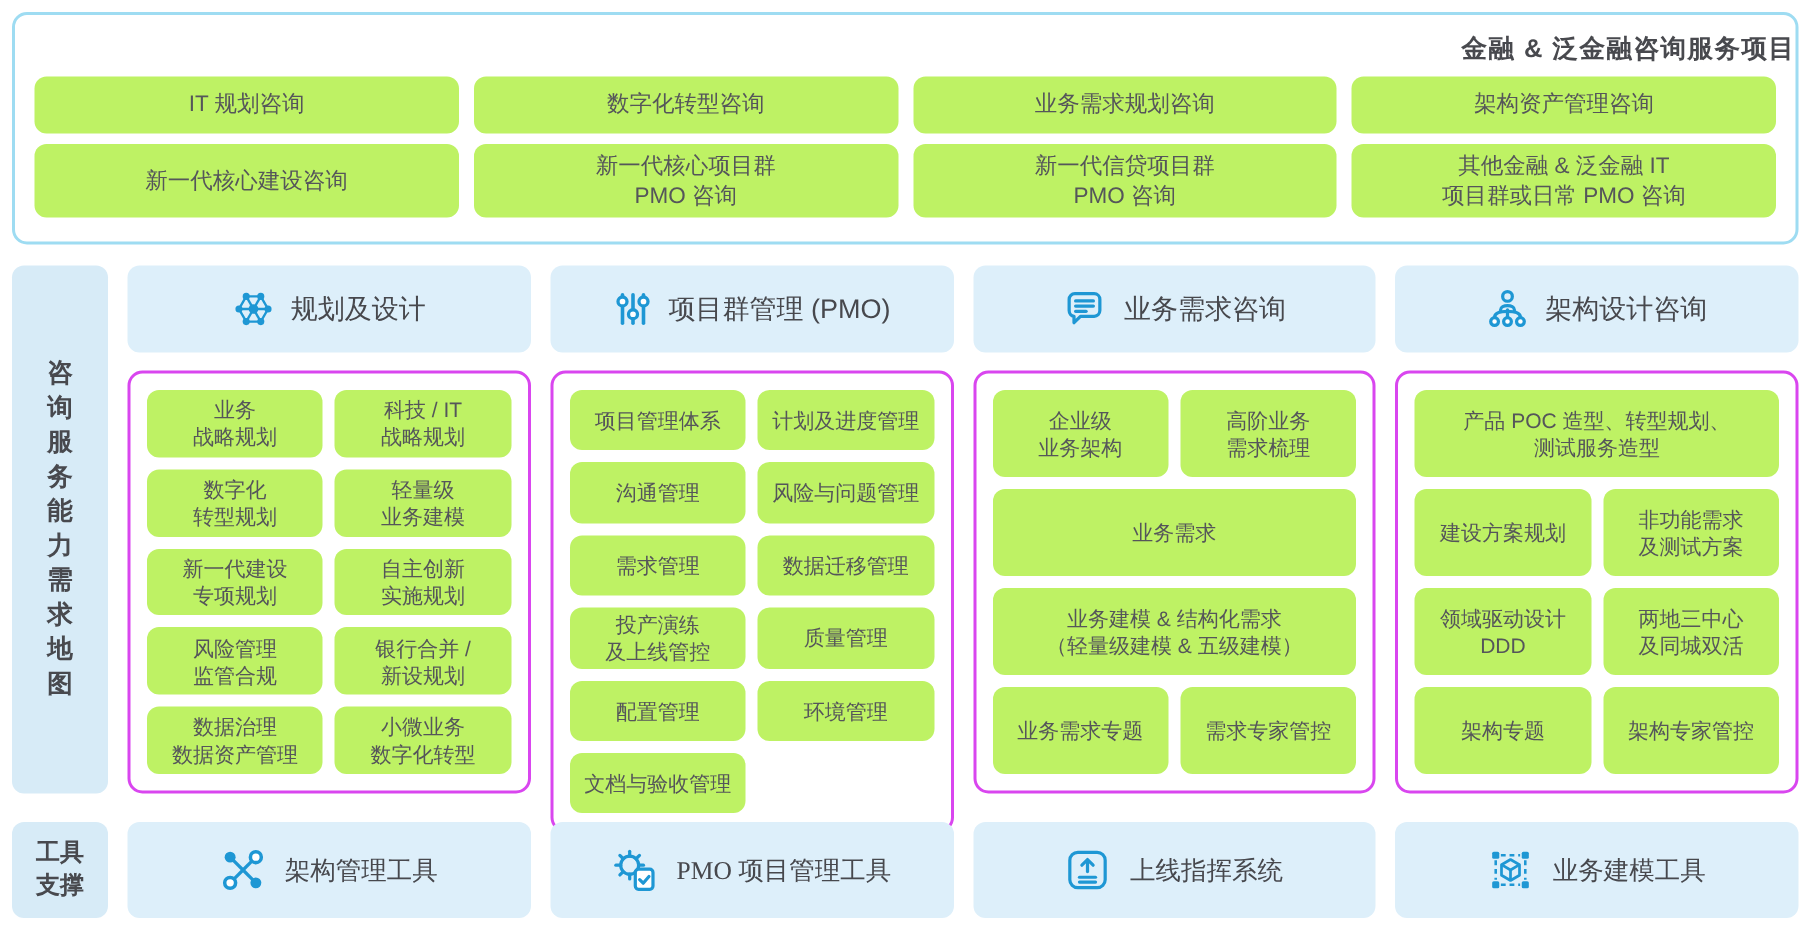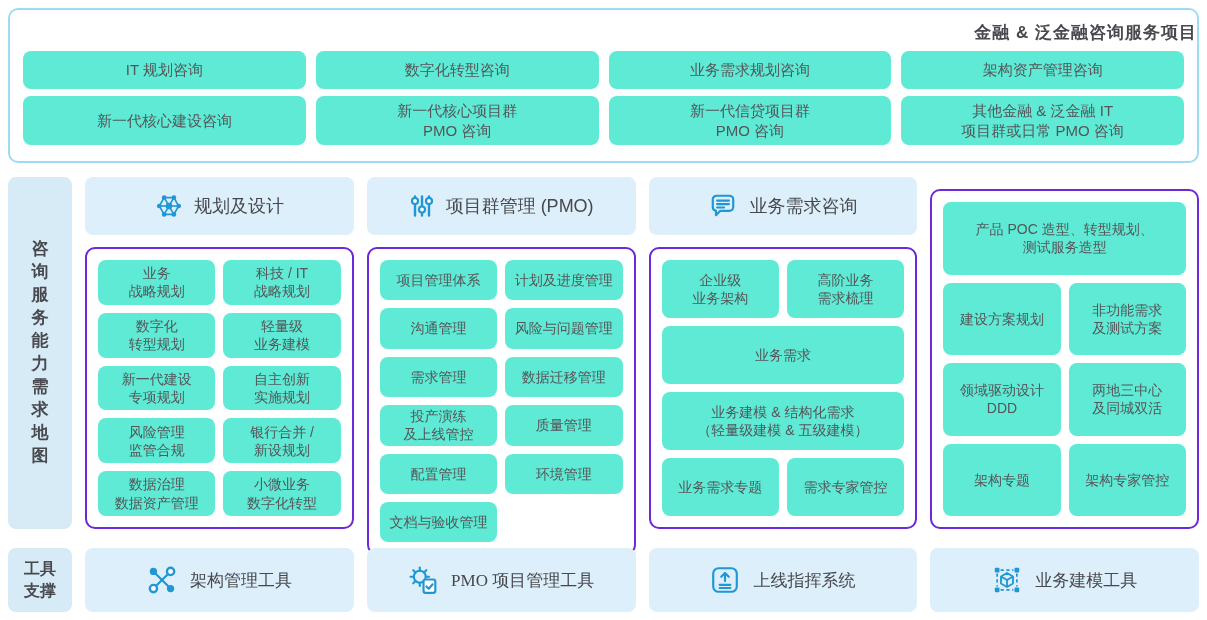--- a/index.html
+++ b/index.html
@@ -13,21 +13,21 @@
     border:2px solid #9edcf2;border-radius:10px;box-sizing:border-box;background:#fff;
   }
   .top-title{
     text-align:right;font-weight:bold;font-size:17px;color:#48494e;
     margin-top:11px;letter-spacing:1px;
   }
   .top-grid{
     display:grid;grid-template-columns:repeat(4,1fr);gap:8px 10px;margin:7px 13px 0;
   }
   .chip{
-    background:#5eead4;border-radius:8px;display:flex;flex-direction:column;
+    background:#bef264;border-radius:8px;display:flex;flex-direction:column;
     align-items:center;justify-content:center;text-align:center;color:#55565a;
   }
   .top-grid .chip{font-size:15px;line-height:1.3;}
   .top-grid.r1 .chip{height:38px;}
   .top-grid.r2 .chip{height:49px;}
   
   .main{
     position:absolute;left:8px;top:177px;width:1191px;height:352px;
     display:flex;gap:13px;
   }
@@ -37,21 +37,21 @@
     font-weight:bold;font-size:17px;color:#48494e;box-sizing:border-box;
   }
   .side-label .ch{line-height:1.35;}
   .col{flex:1;display:flex;flex-direction:column;min-width:0;}
   .col-header{
     height:58px;flex:0 0 58px;background:#ddeffa;border-radius:8px;
     display:flex;align-items:center;justify-content:center;gap:11px;
     font-size:18px;color:#47484d;
   }
   .col-body{
-    flex:1;margin-top:12px;border:2px solid #6d28d9;border-radius:10px;background:#fff;
+    flex:1;margin-top:12px;border:2px solid #d946ef;border-radius:10px;background:#fff;
     padding:11px;display:grid;grid-template-columns:1fr 1fr;gap:8px;box-sizing:border-box;
     grid-auto-rows:1fr;
   }
   .col-body .chip{font-size:14px;line-height:1.3;padding:2px 3px;box-sizing:border-box;}
   .chip.span2{grid-column:1 / -1;}
   .icon-wrap{display:flex;align-items:center;}
   
   .tools{
     position:absolute;left:8px;top:548px;width:1191px;height:64px;display:flex;gap:13px;font-family:Liberation Serif, serif;
   }
@@ -265,20 +265,37 @@
         </div>
         <div class="chip">
           <div>业务需求专题</div>
         </div>
         <div class="chip">
           <div>需求专家管控</div>
         </div>
       </div>
     </div>
     <div class="col">
+      <div class="col-header">
+        <span class="icon-wrap">
+          <svg width="28" height="28" viewBox="0 0 26 26">
+            <g stroke="#1e97d4" stroke-width="2" fill="none" stroke-linecap="round">
+              <circle cx="13" cy="5.2" r="3"></circle>
+              <path d="M8.7,13.6 c0,-3.6 8.6,-3.6 8.6,0"></path>
+              <line x1="13" y1="13.6" x2="13" y2="18"></line>
+              <path d="M13,14.5 C7,14.5 5,16 5,18.2"></path>
+              <path d="M13,14.5 C19,14.5 21,16 21,18.2"></path>
+            </g>
+            <circle cx="5" cy="20.8" r="2.4" fill="#fff" stroke="#1e97d4" stroke-width="2"></circle>
+            <circle cx="13" cy="20.8" r="2.4" fill="#fff" stroke="#1e97d4" stroke-width="2"></circle>
+            <circle cx="21" cy="20.8" r="2.4" fill="#fff" stroke="#1e97d4" stroke-width="2"></circle>
+          </svg>
+        </span>
+        <span>架构设计咨询</span>
+      </div>
       <div class="col-body">
         <div class="chip span2">
           <div>产品 POC 造型、转型规划、</div>
           <div>测试服务造型</div>
         </div>
         <div class="chip">
           <div>建设方案规划</div>
         </div>
         <div class="chip">
           <div>非功能需求</div>

